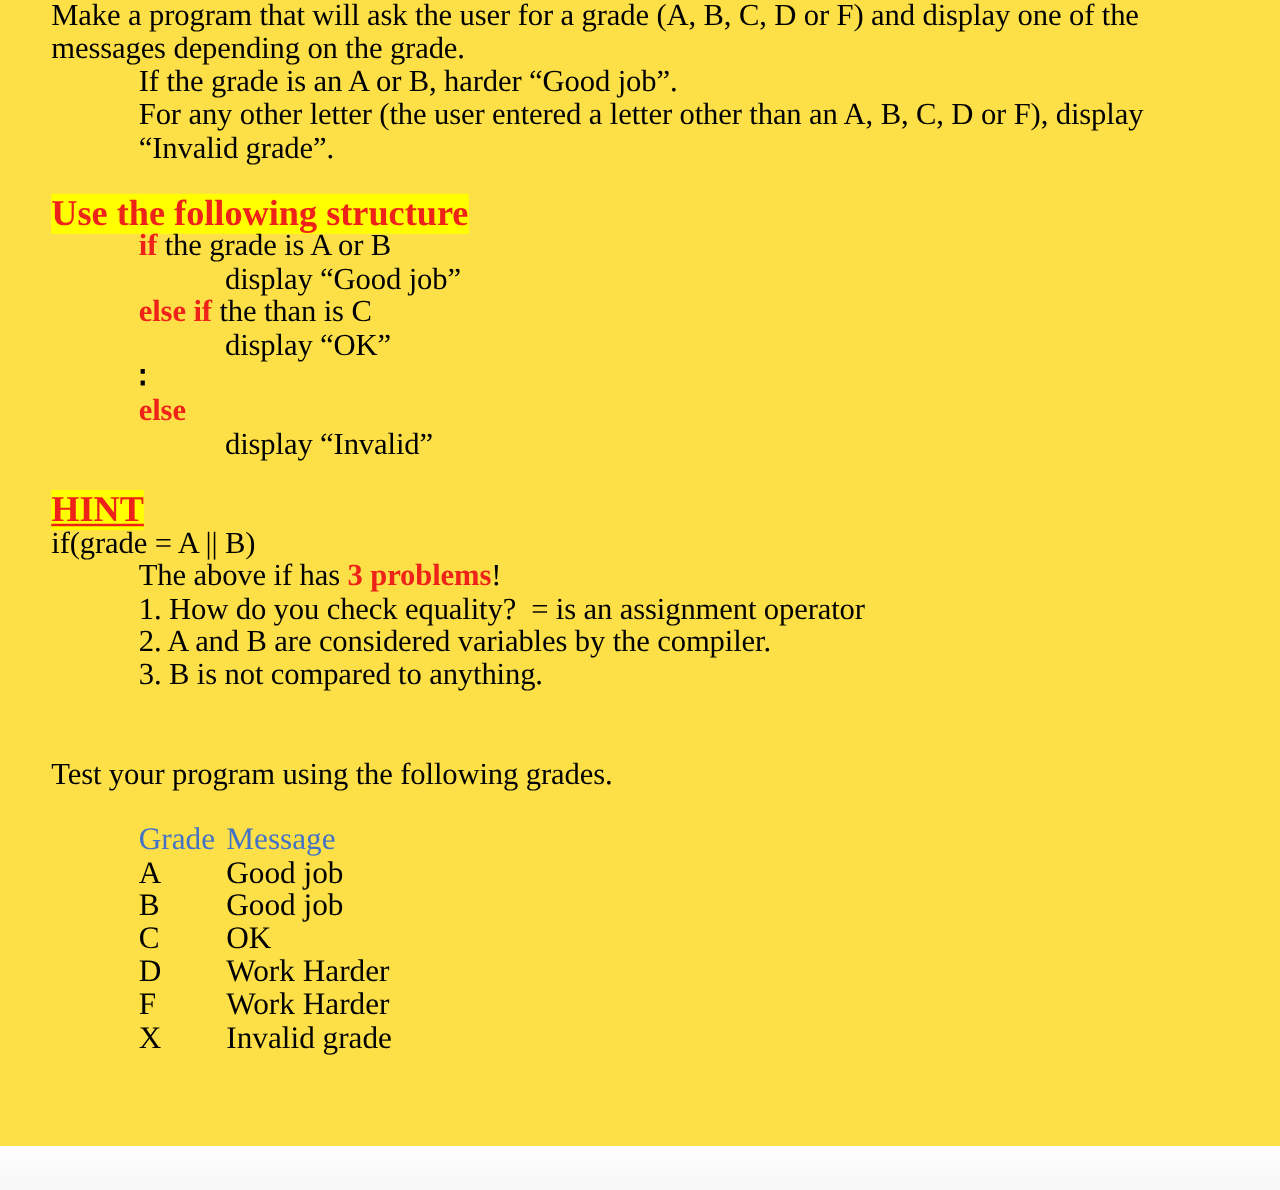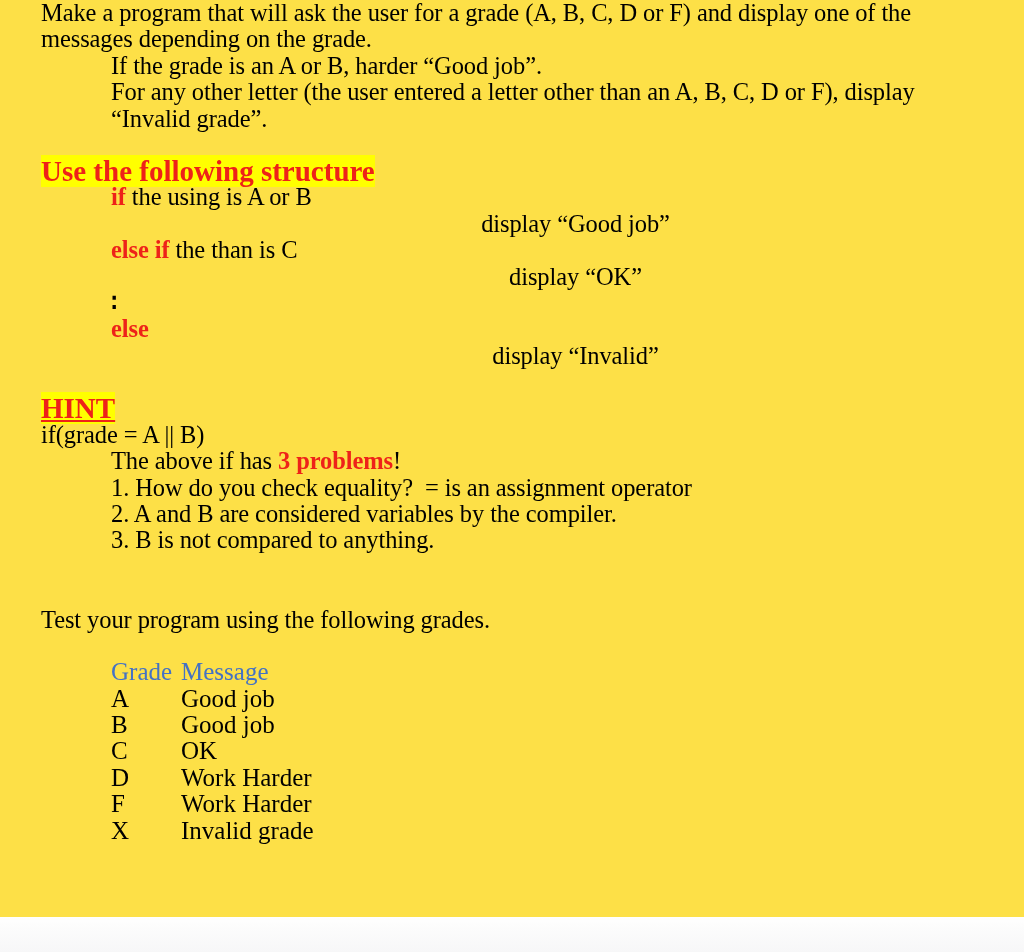--- a/index.html
+++ b/index.html
@@ -46,21 +46,21 @@
     line-height: 26.4px;
     white-space: pre-wrap;
     letter-spacing: -0.1px;
   }
 
   .para {
     margin: 0;
   }
 
   .indent-1 { padding-left: 70px; }
-  .indent-2 { padding-left: 139px; text-align: center; }
+  .indent-2 { padding-left: 139px; }
   .gap-md { height: 26px; }
   .gap-lg { height: 53px; }
 
   .hl {
     background-color: #ffff00;
   }
   .red {
     color: #ee2219;
     font-weight: bold;
   }
@@ -105,21 +105,21 @@
 
     <div class="line para">Make a program that will ask the user for a grade (A, B, C, D or F) and display one of the messages depending on the grade.</div>
 
     <div class="line indent-1">If the grade is an A or B, harder “Good job”.</div>
     <div class="line indent-1">For any other letter (the user entered a letter other than an A, B, C, D or F), display “Invalid grade”.</div>
 
     <div class="gap-md"></div>
 
     <div class="structure-head"><span class="hl red">Use the following structure</span></div>
 
-    <div class="line indent-1"><span class="red">if</span><span> the using is A or B</span></div>
+    <div class="line indent-1"><span class="red">if</span><span> the grade is A or B</span></div>
 
     <div class="line indent-2">display “Good job”</div>
 
     <div class="line indent-1"><span class="red">else if</span><span> the than is C</span></div>
 
     <div class="line indent-2">display “OK”</div>
 
     <div class="line indent-1"><span style="font-weight:bold;">∶</span></div>
 
     <div class="line indent-1"><span class="red">else</span><span></span></div>

